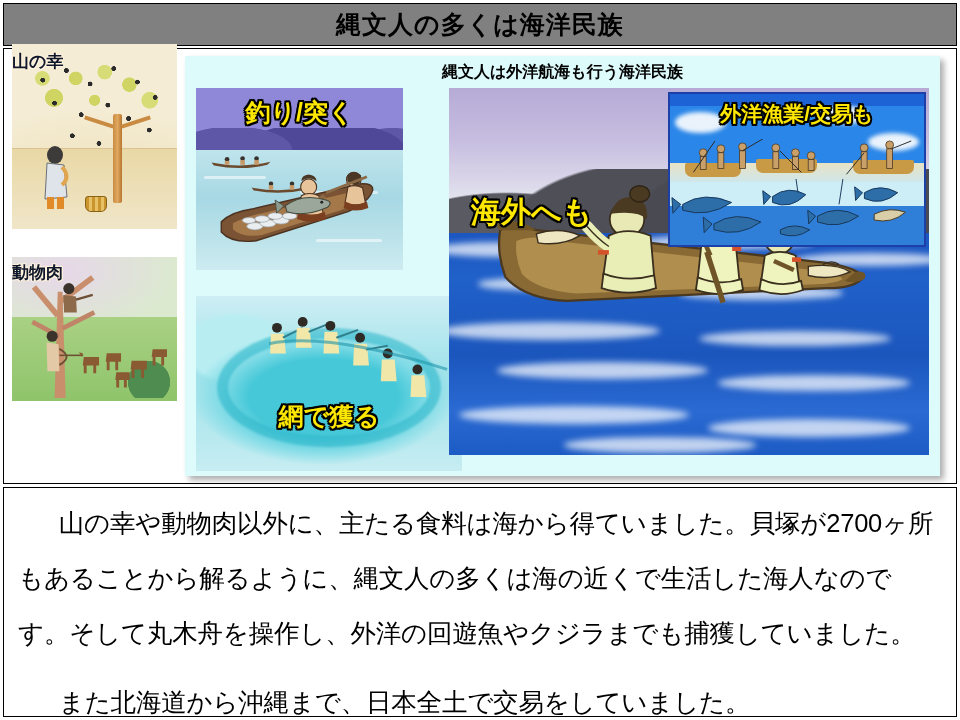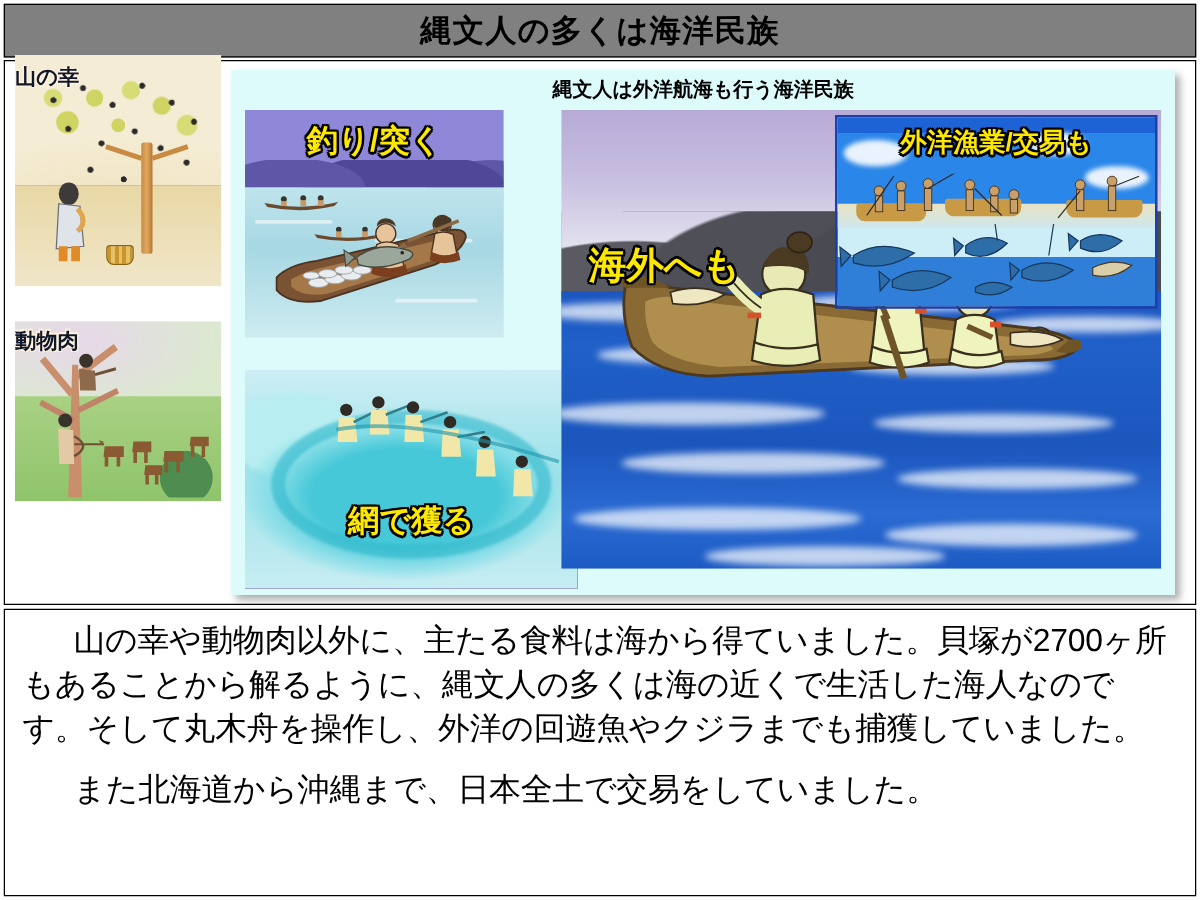--- a/index.html
+++ b/index.html
@@ -238,21 +238,21 @@
   .cap-ocean { left:22px; top:104px; font-size:30px; }
   .cap-inset { left:0; right:0; text-align:center; top:6px;  font-size:21px; }
 
   
   .textbox{
     position:absolute; left:3px; top:487px; width:954px; height:230px;
     border:1px solid #000; background:#fff;
     padding:8px 16px 0 14px;
   }
   .para{
-    color:#000; font-size:25.5px; line-height:35px;
+    color:#000; font-size:25.5px; line-height:55px;
     text-indent:1.6em; letter-spacing:-0.2px;
   }
   .para + .para{ margin-top:14px; }
 </style>
 </head>
 <body>
 
 <div id="slide">
 
   <div class="header">

